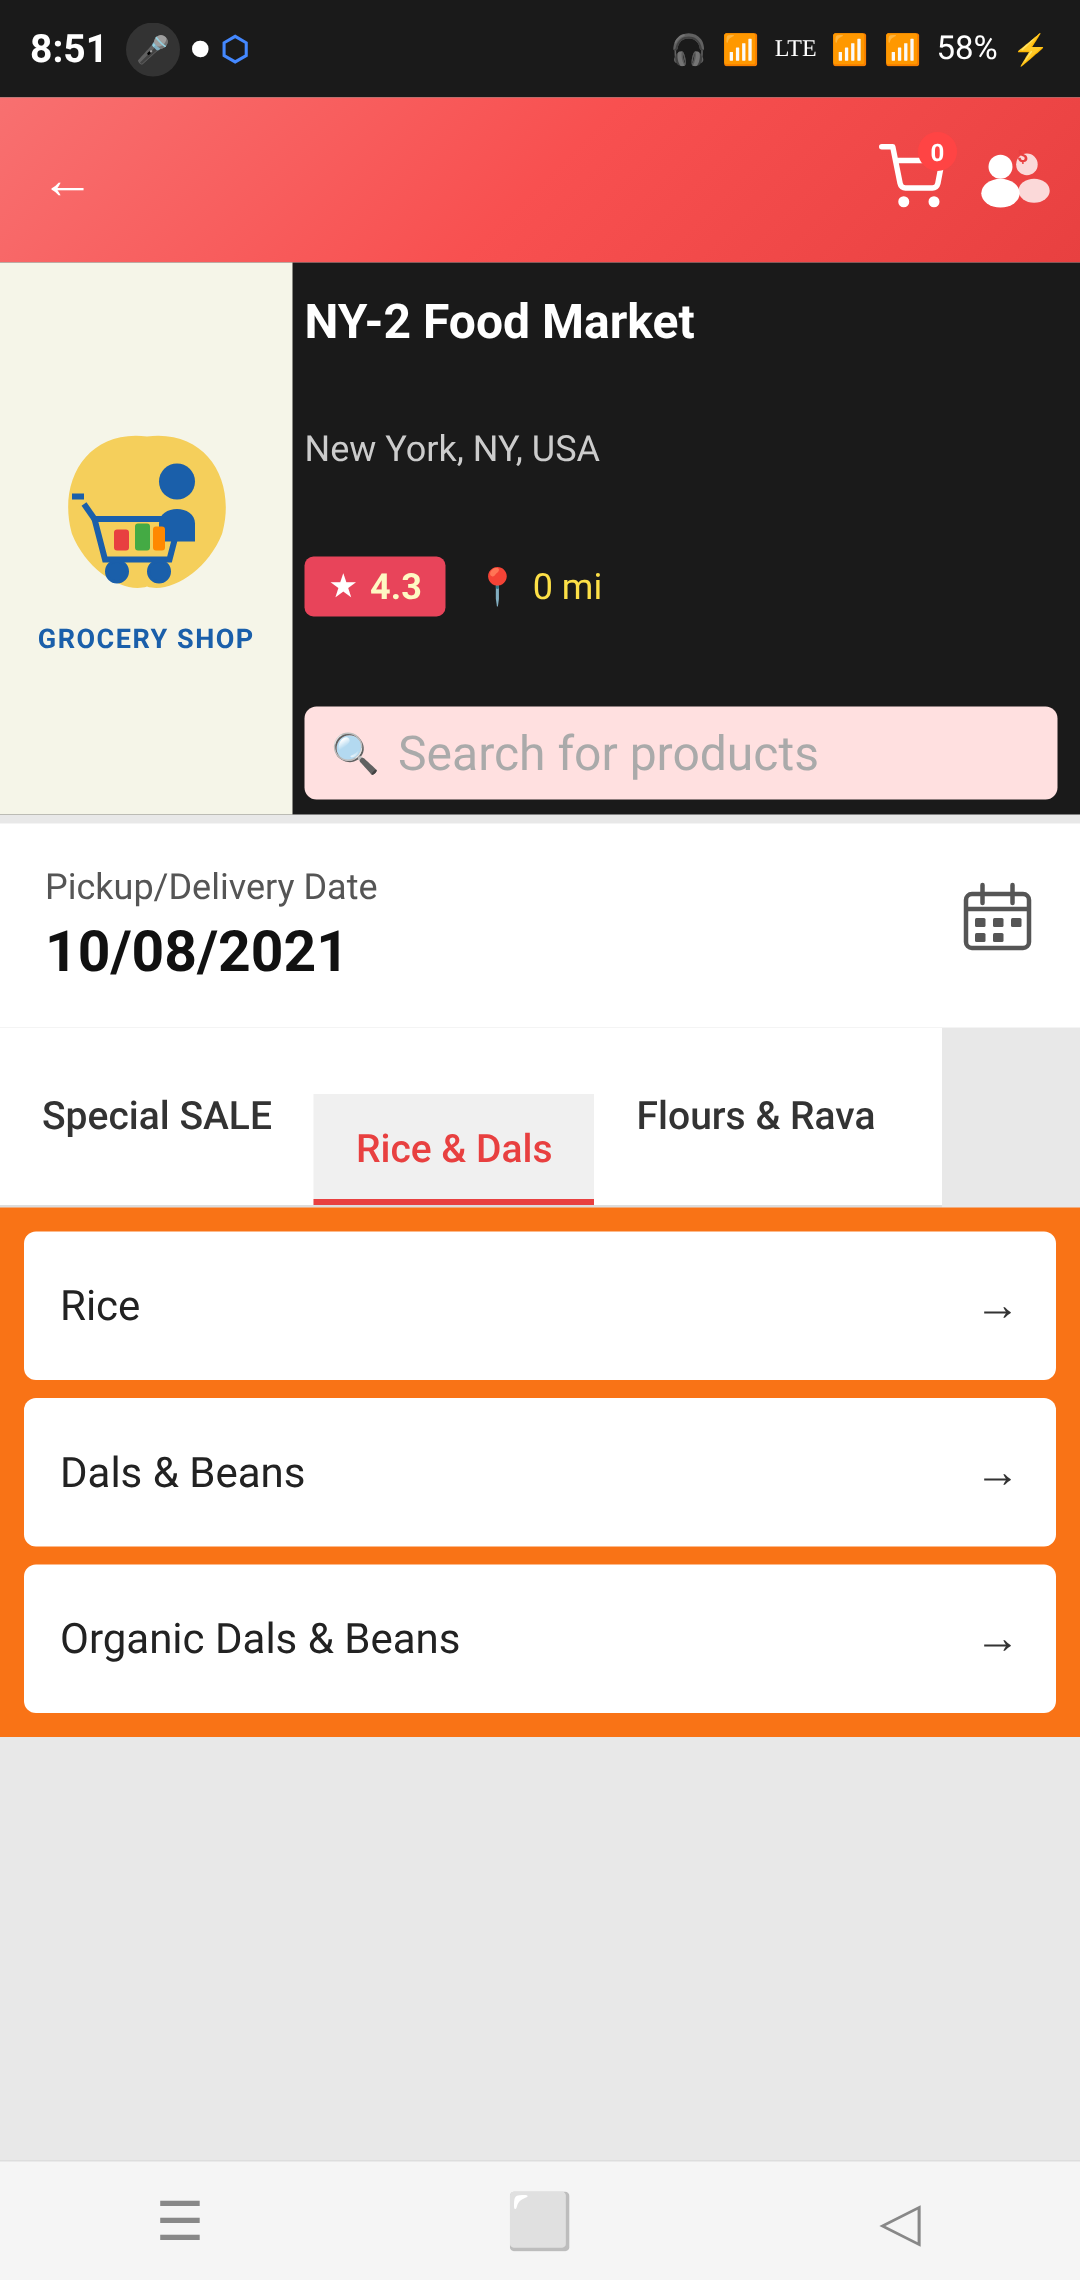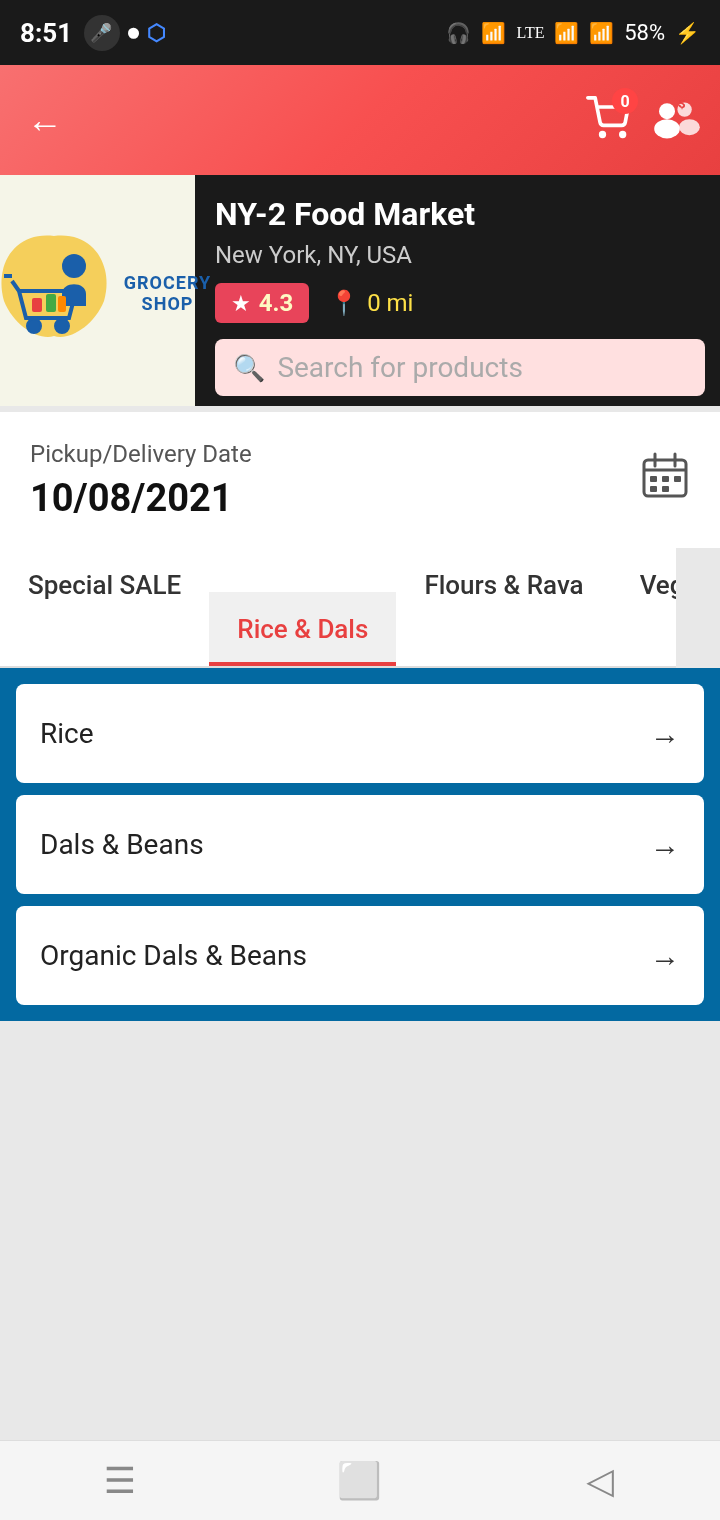--- a/index.html
+++ b/index.html
@@ -124,21 +124,21 @@
       background: #1a1a1a;
       display: flex;
       align-items: stretch;
       padding: 0;
     }
     .store-logo-container {
       width: 195px;
       min-height: 200px;
       background: #f5f5e8;
       display: flex;
-      flex-direction: row;
+      flex-direction: column;
       align-items: center;
       justify-content: center;
       padding: 16px;
       flex-shrink: 0;
     }
     .store-logo-graphic {
       width: 140px;
       height: 130px;
       display: flex;
       align-items: center;
@@ -147,24 +147,25 @@
     .store-logo-label {
       color: #1a5faa;
       font-size: 18px;
       font-weight: bold;
       text-align: center;
       margin-top: 5px;
       letter-spacing: 1px;
     }
     .store-details {
       flex: 1;
-      padding: 20px 15px 10px 20px;
+      padding: 20px 15px 10px 8px;
       display: flex;
       flex-direction: column;
       justify-content: flex-start;
+      gap: 44px;
     }
     .store-name {
       color: white;
       font-size: 32px;
       font-weight: bold;
       margin-bottom: 8px;
     }
     .store-location {
       color: #cccccc;
       font-size: 24px;
@@ -215,21 +216,21 @@
       gap: 12px;
       cursor: text;
     }
     .search-icon-svg {
       color: #888;
       font-size: 26px;
       flex-shrink: 0;
     }
     .search-placeholder {
       color: #aaa;
-      font-size: 28px;
+      font-size: 32px;
     }
 
     
     .date-section {
       width: 720px;
       background: white;
       padding: 28px 30px;
       display: flex;
       align-items: center;
       justify-content: space-between;
@@ -249,24 +250,24 @@
       font-size: 38px;
       font-weight: bold;
     }
     .calendar-icon {
       font-size: 46px;
       color: #555;
     }
 
     
     .tabs-container {
-      width: 676px;
+      width: 628px;
       background: white;
       display: flex;
-      align-items: flex-start;
+      align-items: center;
       border-bottom: 2px solid #ddd;
       overflow-x: auto;
       scrollbar-width: none;
     }
     .tabs-container::-webkit-scrollbar { display: none; }
     .tab-item {
       padding: 22px 28px;
       font-size: 26px;
       font-weight: 500;
       color: #333;
@@ -290,21 +291,21 @@
       background: #e84040;
     }
 
     
     .categories-list {
       width: 720px;
       padding: 16px;
       display: flex;
       flex-direction: column;
       gap: 12px;
-      background: #0369a1;
+      background: #f97316;
     }
     .category-item {
       background: white;
       border-radius: 8px;
       padding: 32px 24px;
       display: flex;
       align-items: center;
       justify-content: space-between;
       cursor: pointer;
     }

